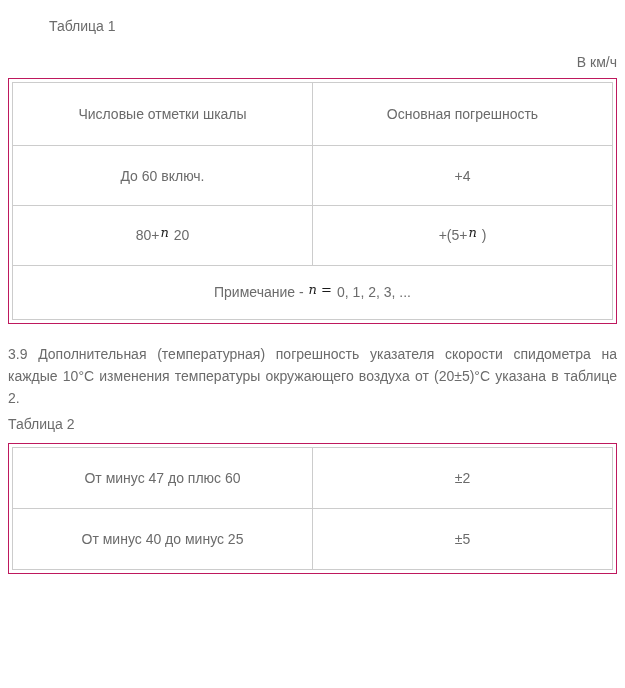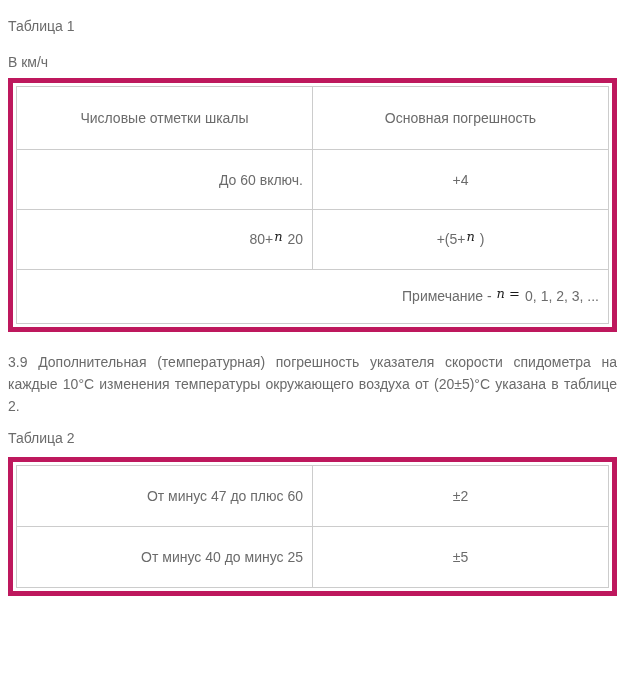--- a/index.html
+++ b/index.html
@@ -16,27 +16,27 @@
     font-size: 14px;
     color: #6b6b6b;
   }
   .page {
     padding: 0 8px;
     position: relative;
   }
   p { margin: 0; line-height: 22px; }
   .p-38       { margin-top: 6px; }
   .p-38d      { margin-top: 11px; text-align: justify; }
-  .caption-1  { margin-top: 15px; }
-  .unit-line  { margin-top: 14px; text-align: left; }
+  .caption-1  { margin-top: 15px; margin-left: 41px; }
+  .unit-line  { margin-top: 14px; text-align: right; }
   .p-39       { margin-top: 19px; text-align: justify; }
-  .caption-2  { margin-top: 10px; }
+  .caption-2  { margin-top: 4px; }
 
   .table-wrap {
-    border: 5px solid #be185d;
+    border: 1px solid #be185d;
     padding: 3px;
   }
   .wrap-1 { margin-top: 5px; }
   .wrap-2 { margin-top: 8px; }
 
   table.doc-table {
     width: 100%;
     border-collapse: collapse;
     table-layout: fixed;
     font-size: 14px;
@@ -46,21 +46,21 @@
   table.doc-table td {
     border: 1px solid #cccccc;
     font-weight: normal;
     vertical-align: middle;
     line-height: 22px;
   }
   table.doc-table th {
     text-align: center;
     padding: 4px 10px;
   }
-  td.left   { text-align: right;  padding: 4px 9px; }
+  td.left   { text-align: center;  padding: 4px 9px; }
   td.center { text-align: center; padding: 4px 4px; }
 
   .t1 th          { height: 54px; }
   .t1 td          { height: 51px; }
   .t1 tr.note td  { height: 45px; margin-left: 45px; }
 
   .t2 th { height: 68px; }
   .t2 td { height: 52px; }
 
   .formula {

